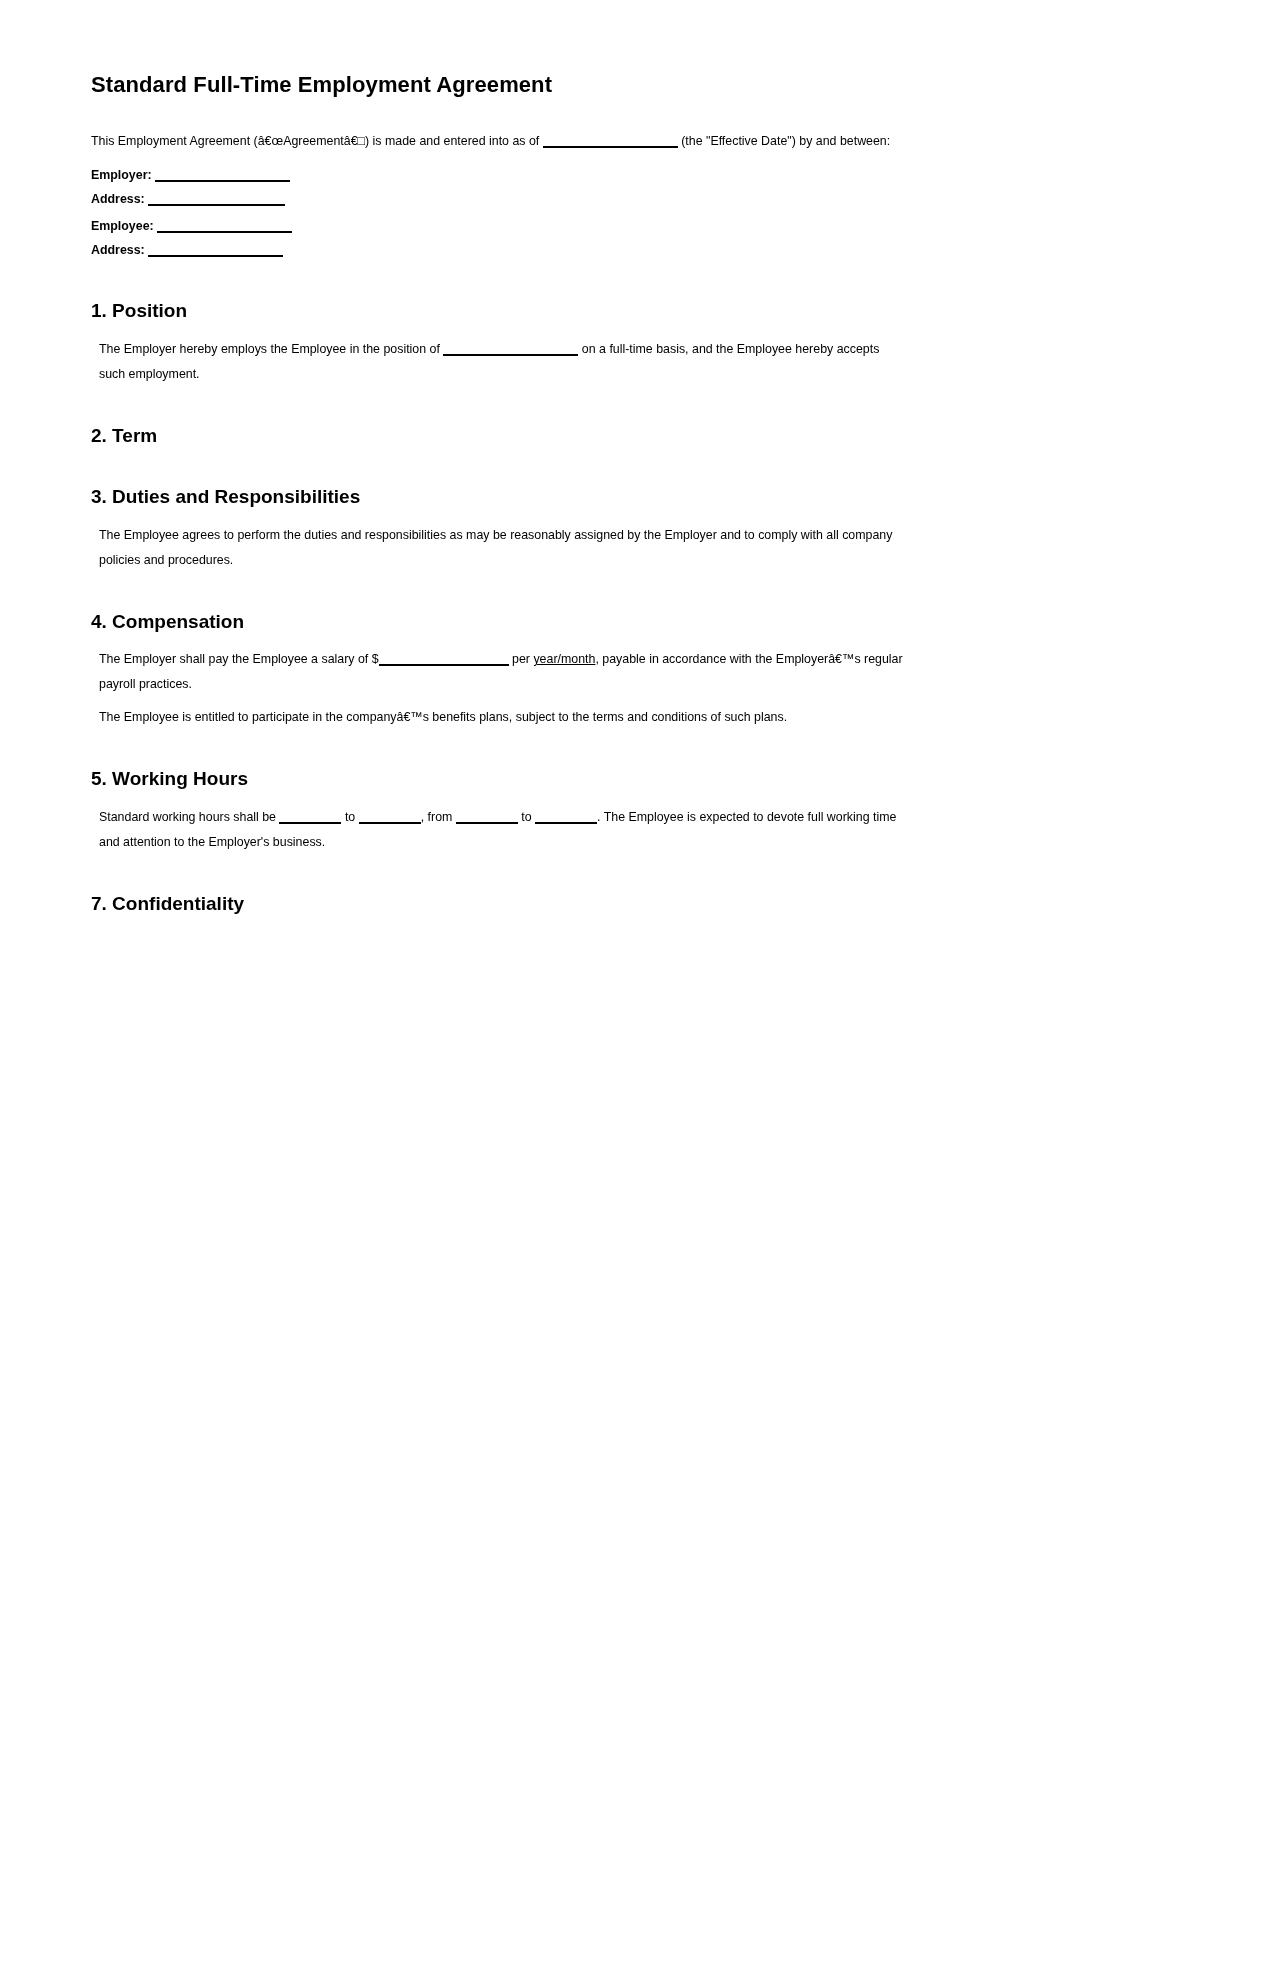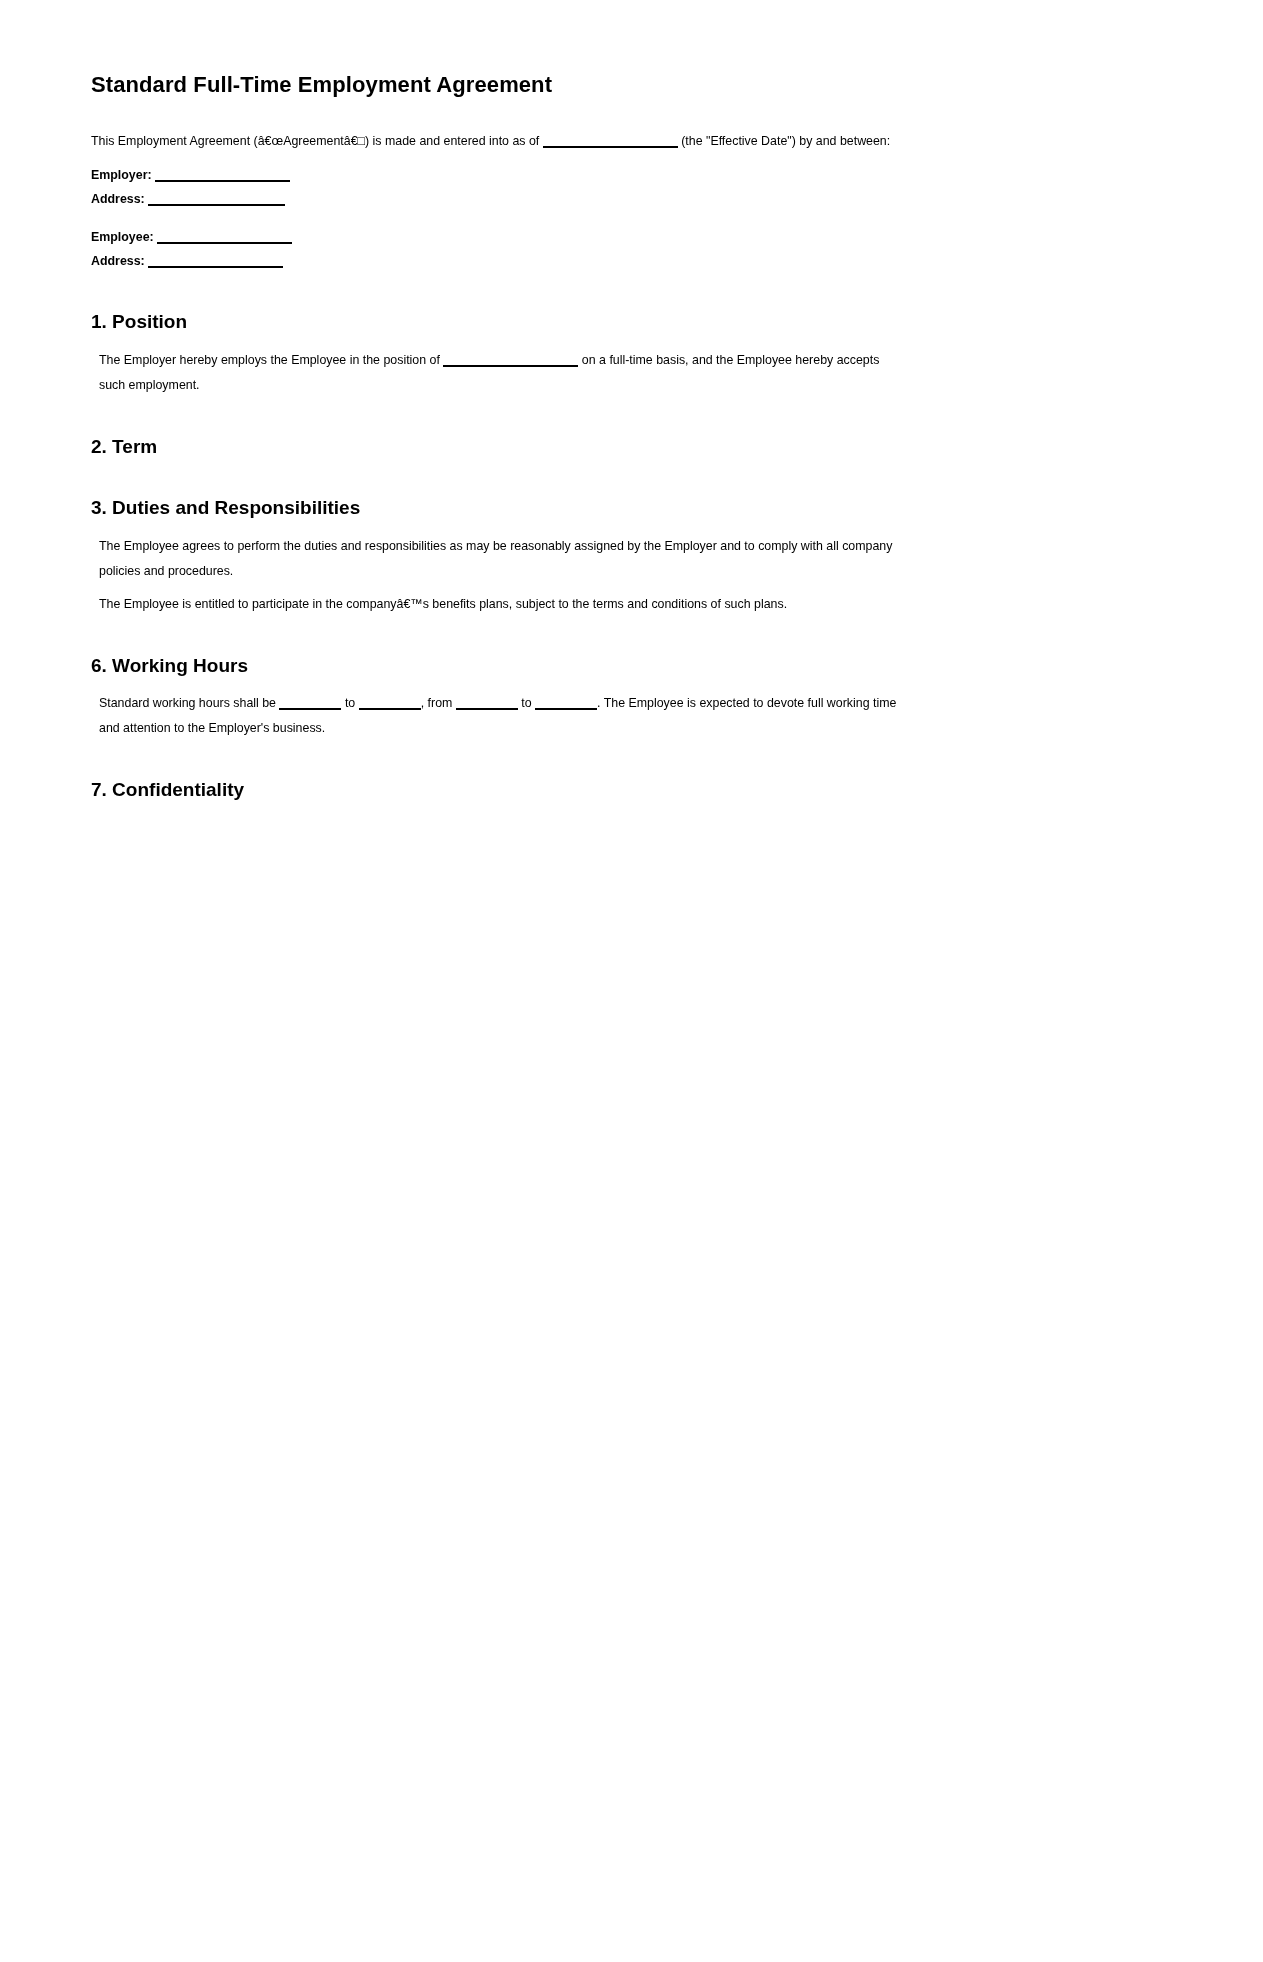--- a/index.html
+++ b/index.html
@@ -9,21 +9,21 @@
     color:#000;
   }
   .doc{padding:72px 0 0 91px;width:822px;}
   h1{
     font-size:22px;line-height:1.15;font-weight:bold;
     margin:0 0 34px 0;letter-spacing:0.1px;
   }
   p{font-size:12.4px;line-height:25px;margin:8px;}
   .intro{line-height:20px;margin:0 0 12px 0;}
   .party{line-height:24px;margin:0;}
-  .party.gap-above{margin-top:14px;}
+  .party.gap-above{margin-top:3px;}
   .party .label{font-weight:bold;}
   h2{
     font-size:19px;line-height:1.2;font-weight:bold;
     margin:38px 0 14px 0;
   }
   .b{font-weight:normal;}
   .u{text-decoration:underline;}
   .blank{
     display:inline-block;height:12px;
     border-bottom:2px solid #000;
@@ -48,23 +48,27 @@
         <p><span>The Employer hereby employs the Employee in the position of </span><span class="blank" style="width: 135px;"></span><span> on a full-time basis, and the Employee hereby accepts such employment.</span></p>
       </section>
       <section>
         <h2>2. Term</h2>
       </section>
       <section>
         <h2>3. Duties and Responsibilities</h2>
         <p><span>The Employee agrees to perform the duties and responsibilities as may be reasonably assigned by the Employer and to comply with all company policies and procedures.</span></p>
       </section>
       <section>
+        <h2>4. Compensation</h2>
+        <p><span>The Employer shall pay the Employee a salary of $</span><span class="blank" style="width: 130px;"></span><span> per </span><span class="u">year/month</span><span>, payable in accordance with the Employerâ€™s regular payroll practices.</span></p>
+      </section>
+      <section>
         <p><span>The Employee is entitled to participate in the companyâ€™s benefits plans, subject to the terms and conditions of such plans.</span></p>
       </section>
       <section>
-        <h2>6. Working Hours</h2>
+        <h2>5. Working Hours</h2>
         <p><span>Standard working hours shall be </span><span class="blank" style="width: 62px;"></span><span> to </span><span class="blank" style="width: 62px;"></span><span>, from </span><span class="blank" style="width: 62px;"></span><span> to </span><span class="blank" style="width: 62px;"></span><span>. The Employee is expected to devote full working time and attention to the Employer's business.</span></p>
       </section>
       <section>
         <h2>7. Confidentiality</h2>
       </section>
     </div>
 </div>
 
 </body></html>

